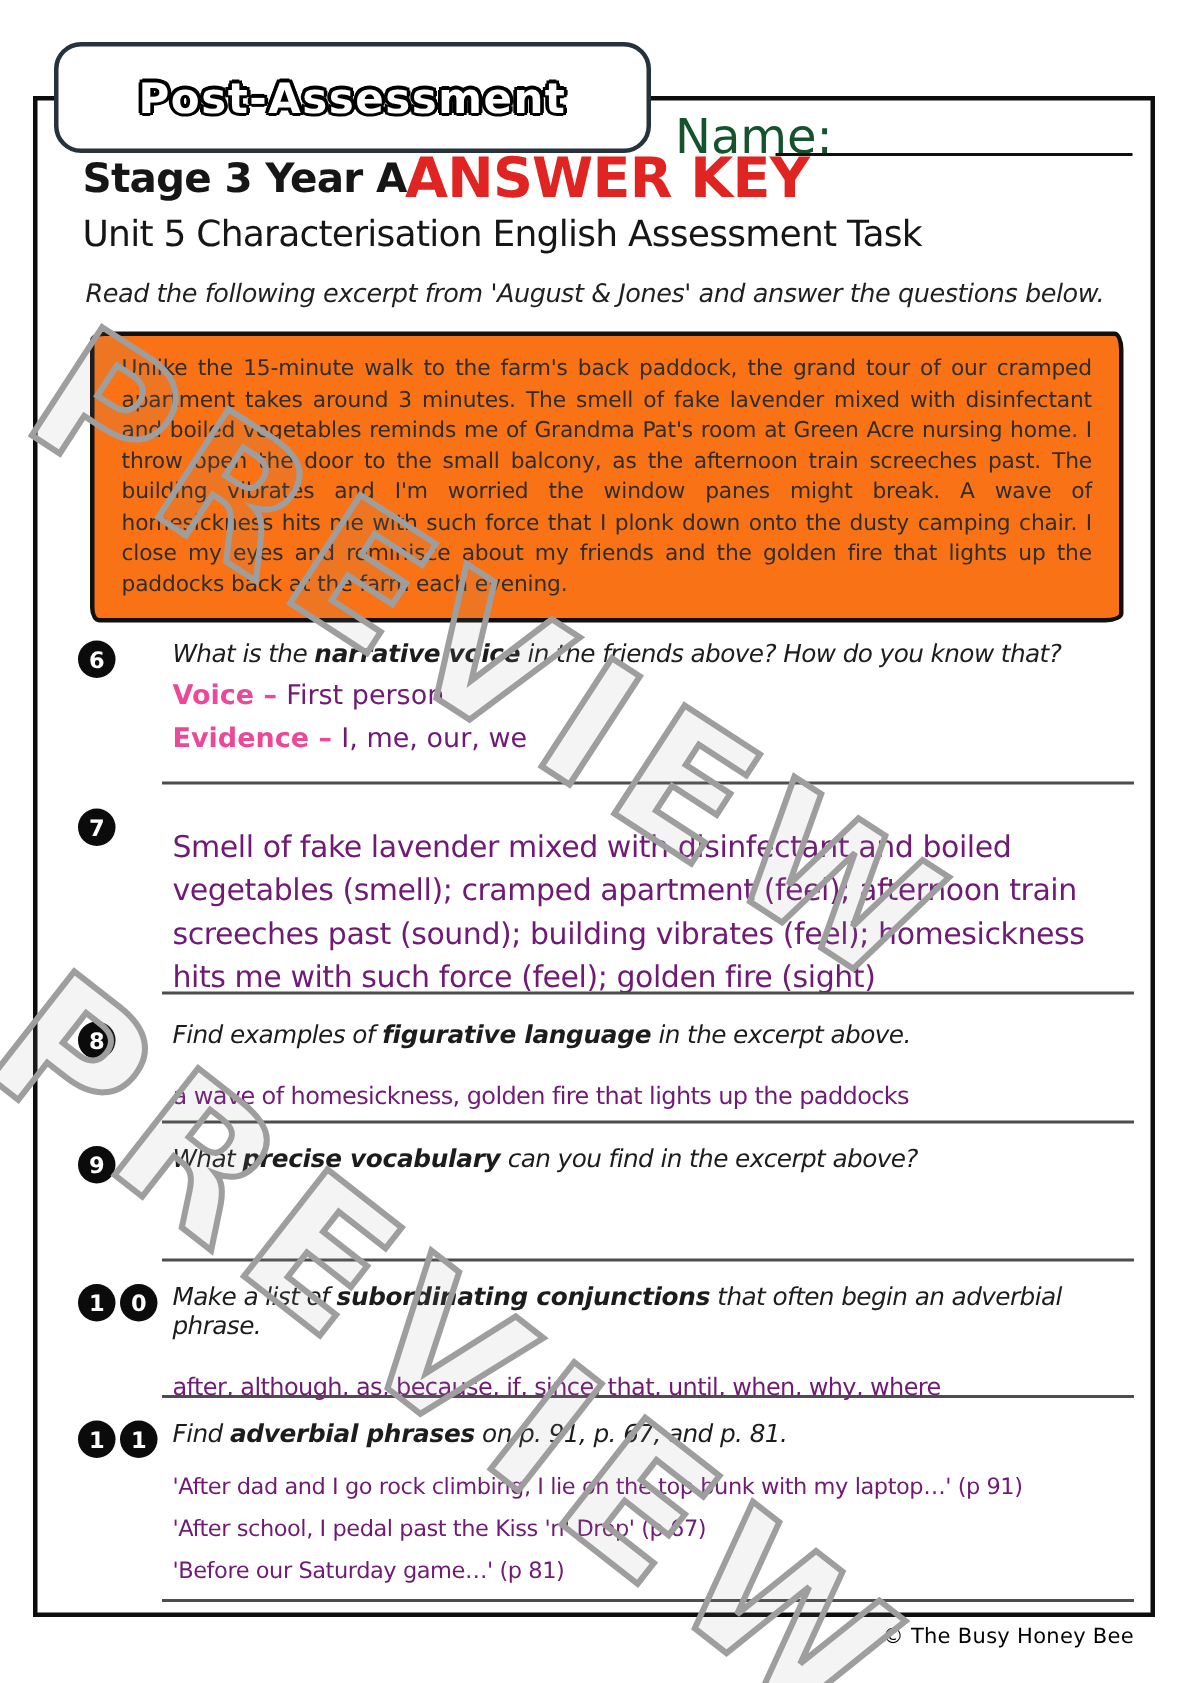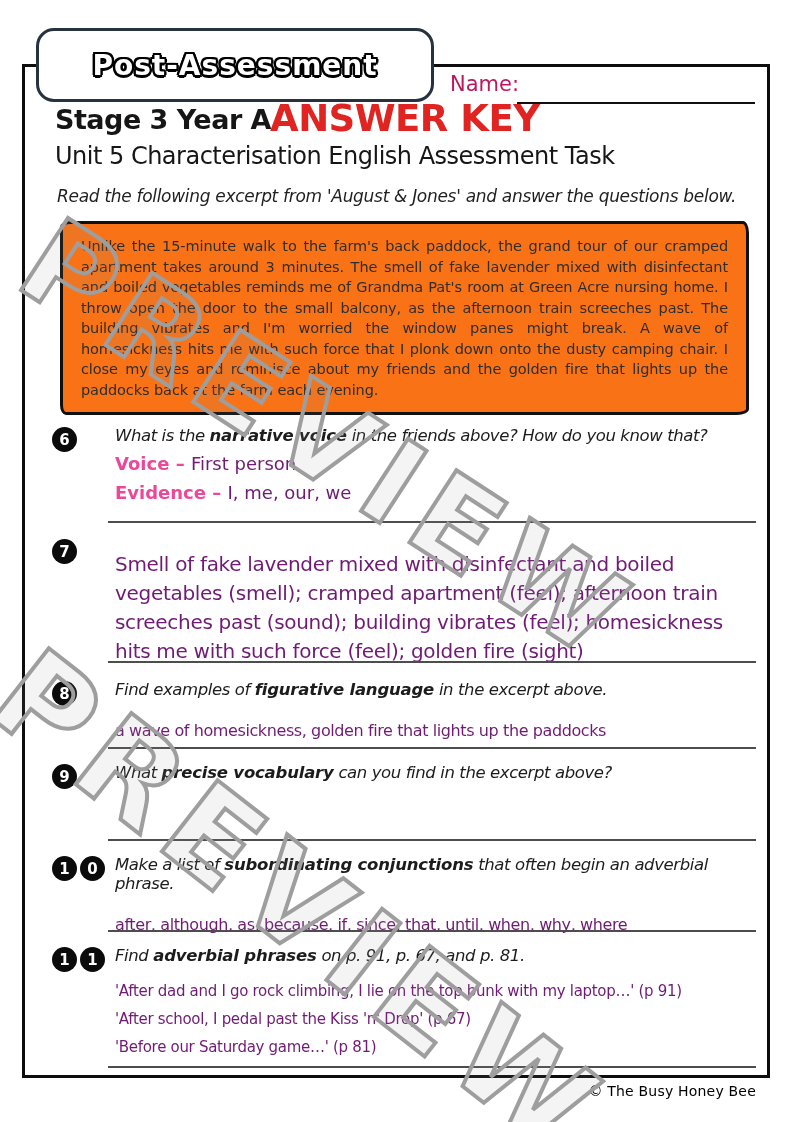--- a/index.html
+++ b/index.html
@@ -20,21 +20,21 @@
     border:3px solid #26323e;border-radius:18px;
     display:flex;align-items:center;justify-content:center;z-index:3;
   }
   .bubble-text{
     font-size:28px;font-weight:bold;color:#ffffff;letter-spacing:1px;
     text-shadow:
       2.5px 0 0 #000,-2.5px 0 0 #000,0 2.5px 0 #000,0 -2.5px 0 #000,
       1.8px 1.8px 0 #000,-1.8px 1.8px 0 #000,1.8px -1.8px 0 #000,-1.8px -1.8px 0 #000;
     white-space:nowrap;
   }
-  .name-row{left:450px;top:72px;font-size:21px;color:#be185d;z-index:4;}
+  .name-row{left:450px;top:72px;font-size:32px;color:#14532d;z-index:4;}
   .name-line{left:517px;top:102px;width:238px;border-top:2px solid #101010;z-index:4;}
   .stage-label{left:55px;top:104px;font-size:27px;font-weight:bold;letter-spacing:-0.5px;}
   .answer-key{left:270px;top:97px;font-size:37px;font-weight:bold;color:#e02421;letter-spacing:-0.5px;}
   .unit-title{left:55px;top:142px;font-size:24px;font-weight:normal;letter-spacing:-0.5px;}
   .instruction{left:57px;top:186px;font-size:17px;font-style:italic;letter-spacing:-0.3px;color:#1f1f1f;}
   
   .excerpt-box{
     left:60px;top:221px;width:647px;height:164px;
     border:3px solid #101010;
     border-radius:10px 6px 12px 6px / 6px 12px 6px 10px;

